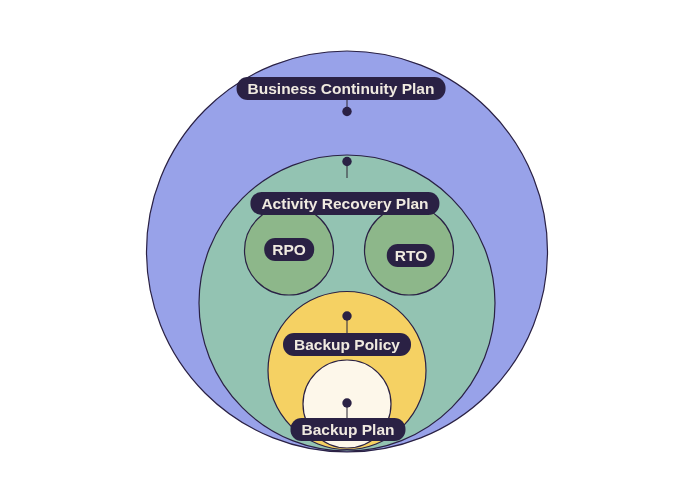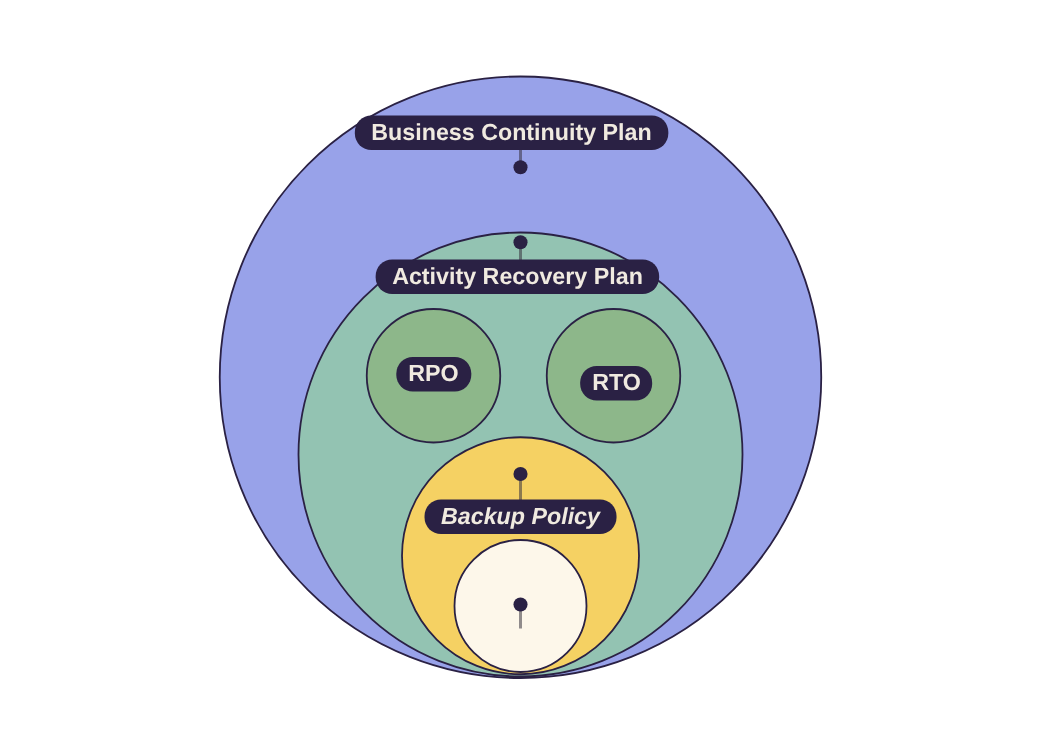--- a/index.html
+++ b/index.html
@@ -72,22 +72,23 @@
 
     <line class="connector" x1="347" y1="316" x2="347" y2="334"></line>
     <circle class="dot" cx="347" cy="316" r="4.7"></circle>
 
     <line class="connector" x1="347" y1="403" x2="347" y2="419"></line>
     <circle class="dot" cx="347" cy="403" r="4.7"></circle>
   </svg>
 
   <div class="label" style="left:341px; top:77px;">Business Continuity Plan</div>
 
-  <div class="label" style="left:345px; top:173px;">Activity Recovery Plan</div>
+  <div class="label" style="left:345px; top:192px;">Activity Recovery Plan</div>
 
   <div class="label small" style="left:289px; top:238px;text-align:right;">RPO</div>
 
   <div class="label small" style="left:411px; top:244px;">RTO</div>
 
-  <div class="label" style="left:347px; top:333px;font-style:italic;">Backup Policy</div>
+  <div class="label" style="left:347px; top:333px;">Backup Policy</div>
 
+  <div class="label" style="left:348px; top:418px;">Backup Plan</div>
 
 </div>
 
 </body></html>

